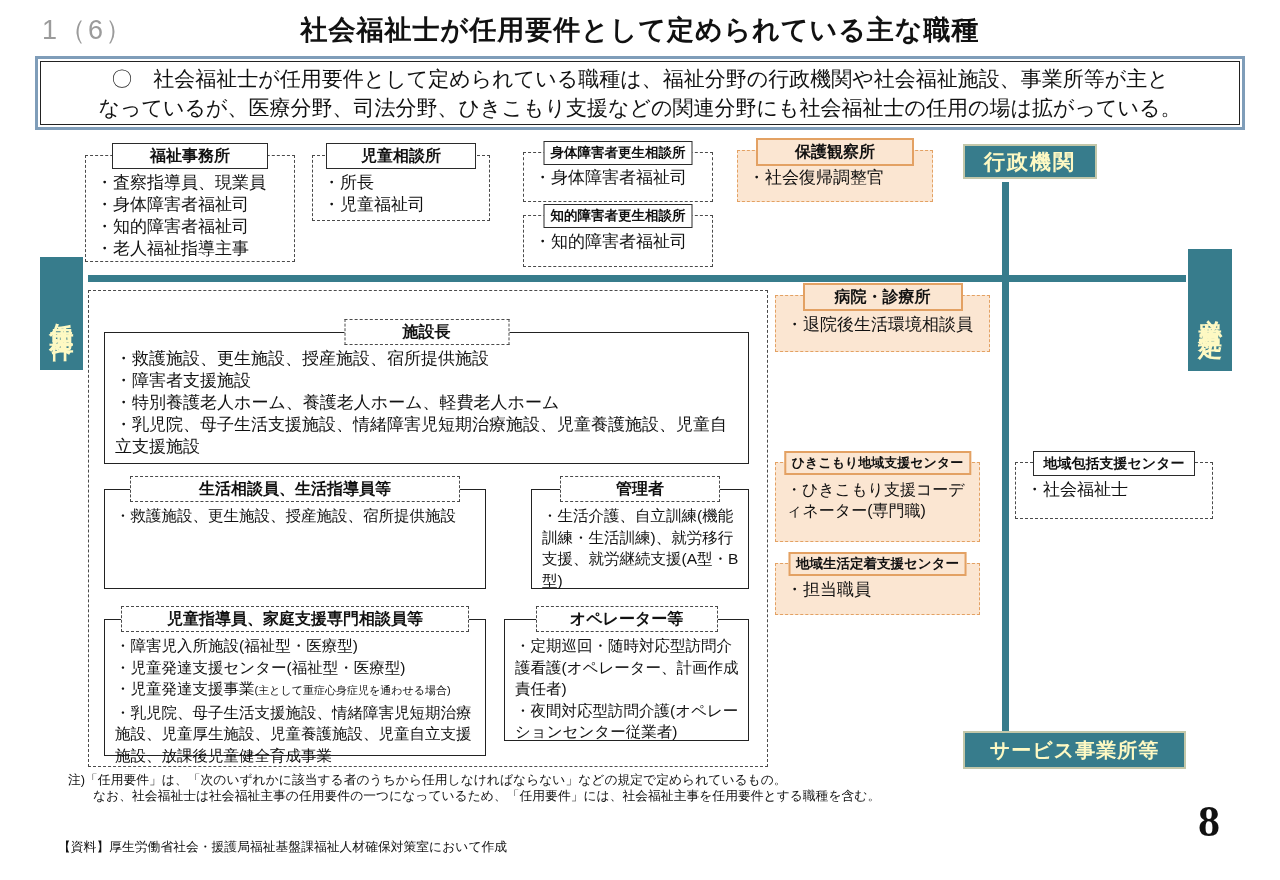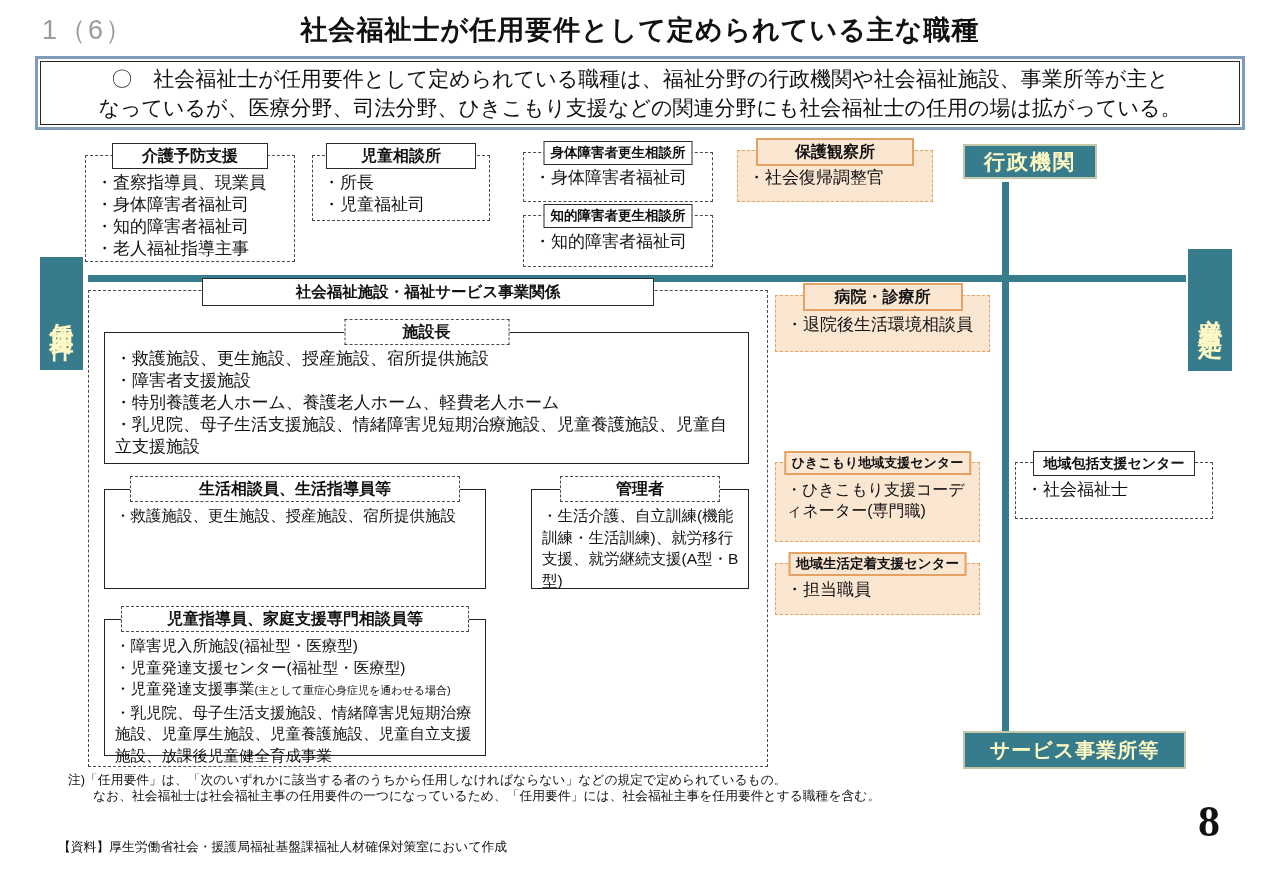--- a/index.html
+++ b/index.html
@@ -85,21 +85,21 @@
 
 <div class="abs line" style="left:88px;top:275px;width:1098px;height:7px;"></div>
 <div class="abs line" style="left:1002px;top:182px;width:7px;height:549px;"></div>
 
 <div class="abs teal-label h" style="left:963px;top:144px;width:134px;height:35px;font-size:21px;letter-spacing:2px;">行政機関</div>
 <div class="abs teal-label v-text" style="left:40px;top:257px;width:43px;height:113px;">任用要件</div>
 <div class="abs teal-label v-text" style="left:1188px;top:249px;width:44px;height:122px;">必置規定</div>
 <div class="abs teal-label h" style="left:963px;top:731px;width:223px;height:38px;font-size:20px;letter-spacing:1px;">サービス事業所等</div>
 
 <div class="abs group" style="left:85px;top:155px;width:210px;height:107px;">
-  <div class="gtitle" style="width:156px;">介護予防支援</div>
+  <div class="gtitle" style="width:156px;">福祉事務所</div>
   <div class="gitems">
       <div class="item-line">・査察指導員、現業員</div>
       <div class="item-line">・身体障害者福祉司</div>
       <div class="item-line">・知的障害者福祉司</div>
       <div class="item-line">・老人福祉指導主事</div>
     </div>
 </div>
 
 <div class="abs group" style="left:312px;top:155px;width:178px;height:66px;">
   <div class="gtitle" style="width:150px;">児童相談所</div>
@@ -152,21 +152,20 @@
 </div>
 
 <div class="abs group" style="left:1015px;top:462px;width:198px;height:57px;">
   <div class="gtitle" style="font-size:14px;height:25px;width:162px;top:-12px;">地域包括支援センター</div>
   <div class="gitems" style="padding-top:16px;">
       <div class="item-line">・社会福祉士</div>
     </div>
 </div>
 
 <div class="abs bigbox" style="left:88px;top:290px;width:680px;height:477px;">
-  <div class="bigbox-title">社会福祉施設・福祉サービス事業関係</div>
 
   <div class="section" style="left:15px;top:41px;width:645px;height:132px;">
     <div class="stitle" style="width:165px;">施設長</div>
     <div class="sitems lg">
         <div class="item-line">・救護施設、更生施設、授産施設、宿所提供施設</div>
         <div class="item-line">・障害者支援施設</div>
         <div class="item-line">・特別養護老人ホーム、養護老人ホーム、軽費老人ホーム</div>
         <div class="item-line">・乳児院、母子生活支援施設、情緒障害児短期治療施設、児童養護施設、児童自立支援施設</div>
       </div>
   </div>
@@ -188,20 +187,27 @@
   <div class="section" style="left:15px;top:328px;width:382px;height:137px;">
     <div class="stitle" style="width:348px;padding-left:8px;">児童指導員、家庭支援専門相談員等</div>
     <div class="sitems">
         <div class="item-line">・障害児入所施設(福祉型・医療型)</div>
         <div class="item-line">・児童発達支援センター(福祉型・医療型)</div>
         <div class="item-line"><span>・児童発達支援事業</span><span class="small-note">(主として重症心身症児を通わせる場合)</span></div>
         <div class="item-line">・乳児院、母子生活支援施設、情緒障害児短期治療施設、児童厚生施設、児童養護施設、児童自立支援施設、放課後児童健全育成事業</div>
       </div>
   </div>
 
+  <div class="section" style="left:415px;top:328px;width:245px;height:122px;">
+    <div class="stitle" style="width:182px;">オペレーター等</div>
+    <div class="sitems">
+        <div class="item-line">・定期巡回・随時対応型訪問介護看護(オペレーター、計画作成責任者)</div>
+        <div class="item-line">・夜間対応型訪問介護(オペレーションセンター従業者)</div>
+      </div>
+  </div>
 </div>
 
 <div class="abs notes">
     <div class="item-line">注)「任用要件」は、「次のいずれかに該当する者のうちから任用しなければならない」などの規定で定められているもの。</div>
     <div class="item-line">なお、社会福祉士は社会福祉主事の任用要件の一つになっているため、「任用要件」には、社会福祉主事を任用要件とする職種を含む。</div>
   </div>
 <div class="abs source-line">【資料】厚生労働省社会・援護局福祉基盤課福祉人材確保対策室において作成</div>
 <div class="abs page-number">8</div>
 
 </body></html>

